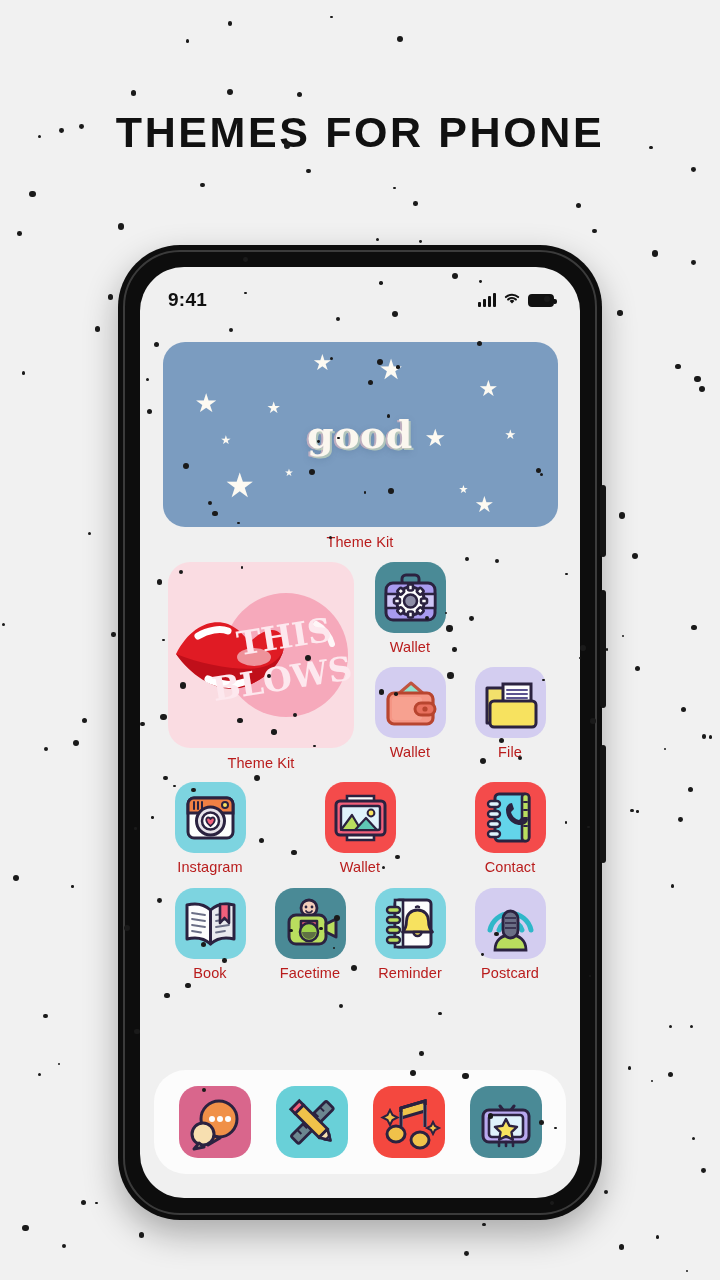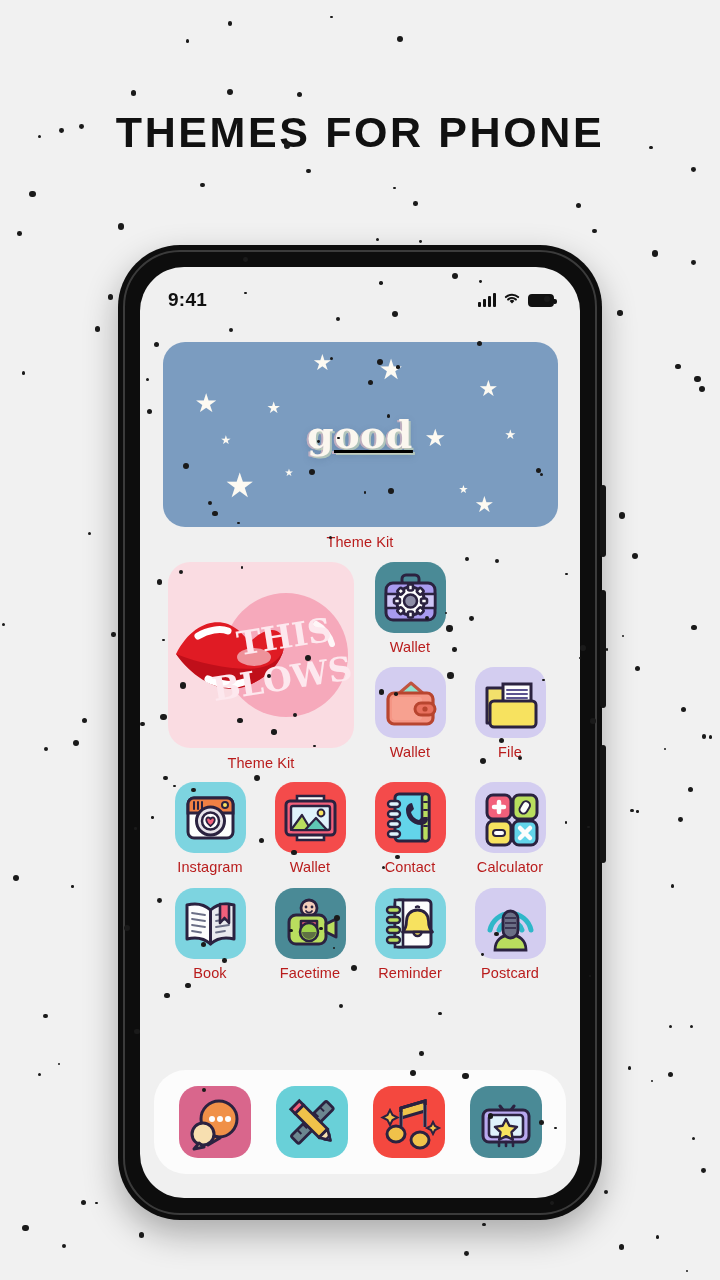--- a/index.html
+++ b/index.html
@@ -93,21 +93,20 @@
     border-radius: 22px;
     background: #7b9cc0;
     overflow: hidden;
   }
   .widget-big .star { position: absolute; color: #fdfaf2; line-height: 1; }
   .vibes {
     position: absolute; inset: 0;
     display: flex; flex-direction: column;
     align-items: center; justify-content: center;
     gap: 8px;
-    text-decoration: underline;
   }
   .vibes span {
     font-family: "DejaVu Serif", serif;
     font-weight: bold;
     font-size: 38px;
     color: #fbf7ef;
     letter-spacing: .5px;
     text-shadow: 2px 2px 0 rgba(197,214,189,.75), -2px 1px 0 rgba(225,186,196,.7), 0 3px 7px rgba(60,90,120,.35);
   }
   .applabel {
@@ -353,35 +352,20 @@
                   <rect x="13" y="29" width="12" height="6" rx="3"></rect>
                   <rect x="13" y="39" width="12" height="6" rx="3"></rect>
                   <rect x="13" y="49" width="12" height="6" rx="3"></rect>
                 </g>
                 <path d="M31 28 c0-4 3-7 6-7 l2 6 -3 3 c1 4 4 7 8 8 l3-3 6 2 c0 3-3 6-7 6 -9 0-15-7-15-15z" fill="#2b2240"></path>
               </svg>
             </div>
             <div class="applabel">Contact</div>
           </div>
 
-          <div class="cell">
-            <div class="icon" style="background:#d3cdf0">
-              <svg viewBox="0 0 71 71">
-                <rect x="12" y="13" width="24" height="24" rx="6" fill="#f2607b" stroke="#2b2240" stroke-width="3"></rect>
-                <path d="M24 20 v10 M19 25 h10" stroke="#fdfdfd" stroke-width="4.5" stroke-linecap="round"></path>
-                <rect x="38" y="13" width="24" height="24" rx="6" fill="#b9de5e" stroke="#2b2240" stroke-width="3"></rect>
-                <rect x="46" y="19" width="8" height="13" rx="4" fill="#fdfdfd" stroke="#2b2240" stroke-width="2" transform="rotate(30 50 25)"></rect>
-                <rect x="12" y="39" width="24" height="24" rx="6" fill="#f7e25f" stroke="#2b2240" stroke-width="3"></rect>
-                <rect x="18" y="48" width="12" height="6" rx="3" fill="#fdfdfd" stroke="#2b2240" stroke-width="2"></rect>
-                <rect x="38" y="39" width="24" height="24" rx="6" fill="#63d4ea" stroke="#2b2240" stroke-width="3"></rect>
-                <path d="M45 46 l10 10 M55 46 l-10 10" stroke="#fdfdfd" stroke-width="4.5" stroke-linecap="round"></path>
-              </svg>
-            </div>
-            <div class="applabel">Calculator</div>
-          </div>
         </div>
 
         <div class="row" style="margin-top:13px">
           <div class="cell">
             <div class="icon" style="background:#7dd4e0">
               <svg viewBox="0 0 71 71">
                 <path d="M35.5 22 C29 16 20 15 12 17 v34 c8-2 17-1 23.5 5z" fill="#fdfdfd" stroke="#2b2240" stroke-width="3" stroke-linejoin="round"></path>
                 <path d="M35.5 22 C42 16 51 15 59 17 v34 c-8-2-17-1-23.5 5z" fill="#e9eaee" stroke="#2b2240" stroke-width="3" stroke-linejoin="round"></path>
                 <g stroke="#6b6f86" stroke-width="1.8" stroke-linecap="round">
                   <line x1="17" y1="25" x2="30" y2="27"></line>

